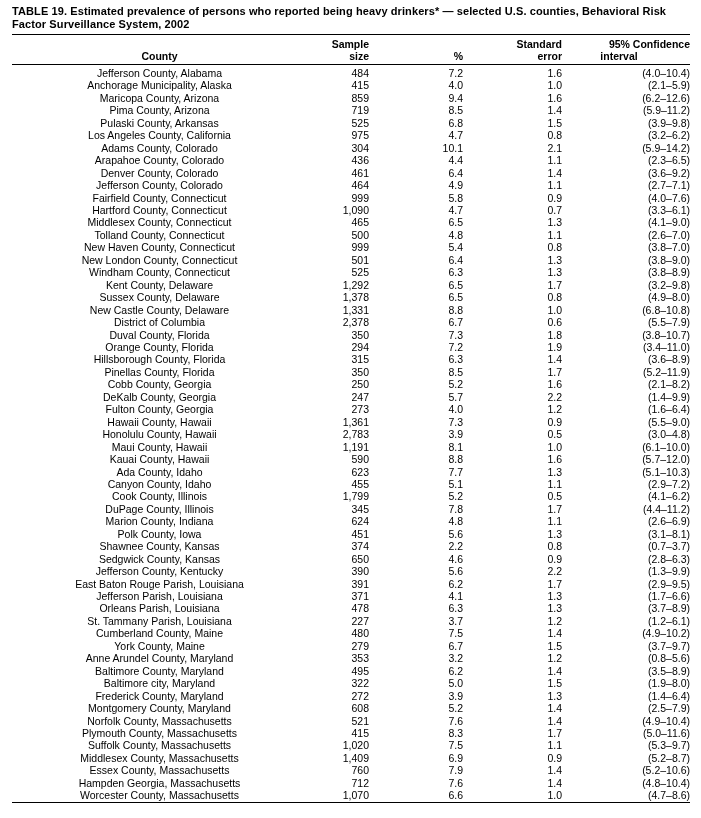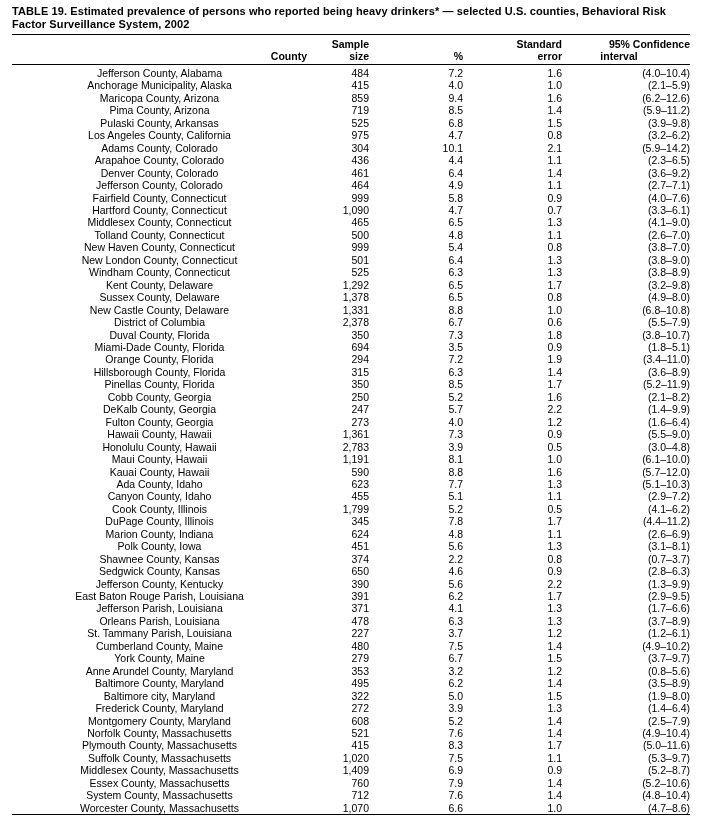--- a/index.html
+++ b/index.html
@@ -33,21 +33,21 @@
   col.c-ci     { width: 128px; }
   thead th {
     font-weight: bold;
     font-size: 10.5px;
     line-height: 12px;
     vertical-align: bottom;
     padding: 3px 0 2px 0;
     border-bottom: 1px solid #000;
     white-space: nowrap;
   }
-  thead th.h-county { text-align: right; }
+  thead th.h-county { text-align: center; }
   thead th.h-num { text-align: right; }
   thead th .hl { display: block; }
   thead th.h-ci .hl2 { padding-right: 14px; text-align: center; }
   tbody td {
     font-size: 10.5px;
     line-height: 12.45px;
     padding: 0;
     white-space: nowrap;
     overflow: hidden;
   }
@@ -240,27 +240,20 @@
           <td class="c-num">(5.5–7.9)</td>
         </tr>
         <tr>
           <td class="c-county">Duval County, Florida</td>
           <td class="c-num">350</td>
           <td class="c-num">7.3</td>
           <td class="c-num">1.8</td>
           <td class="c-num">(3.8–10.7)</td>
         </tr>
         <tr>
-          <td class="c-county">Miami-Dade County, Florida</td>
-          <td class="c-num">694</td>
-          <td class="c-num">3.5</td>
-          <td class="c-num">0.9</td>
-          <td class="c-num">(1.8–5.1)</td>
-        </tr>
-        <tr>
           <td class="c-county">Orange County, Florida</td>
           <td class="c-num">294</td>
           <td class="c-num">7.2</td>
           <td class="c-num">1.9</td>
           <td class="c-num">(3.4–11.0)</td>
         </tr>
         <tr>
           <td class="c-county">Hillsborough County, Florida</td>
           <td class="c-num">315</td>
           <td class="c-num">6.3</td>
@@ -492,21 +485,21 @@
           <td class="c-num">(5.2–8.7)</td>
         </tr>
         <tr>
           <td class="c-county">Essex County, Massachusetts</td>
           <td class="c-num">760</td>
           <td class="c-num">7.9</td>
           <td class="c-num">1.4</td>
           <td class="c-num">(5.2–10.6)</td>
         </tr>
         <tr>
-          <td class="c-county">System County, Massachusetts</td>
+          <td class="c-county">Hampden Georgia, Massachusetts</td>
           <td class="c-num">712</td>
           <td class="c-num">7.6</td>
           <td class="c-num">1.4</td>
           <td class="c-num">(4.8–10.4)</td>
         </tr>
         <tr>
           <td class="c-county">Worcester County, Massachusetts</td>
           <td class="c-num">1,070</td>
           <td class="c-num">6.6</td>
           <td class="c-num">1.0</td>

